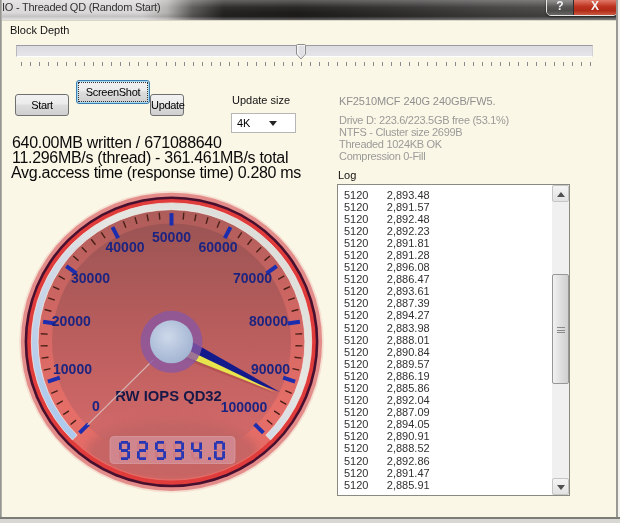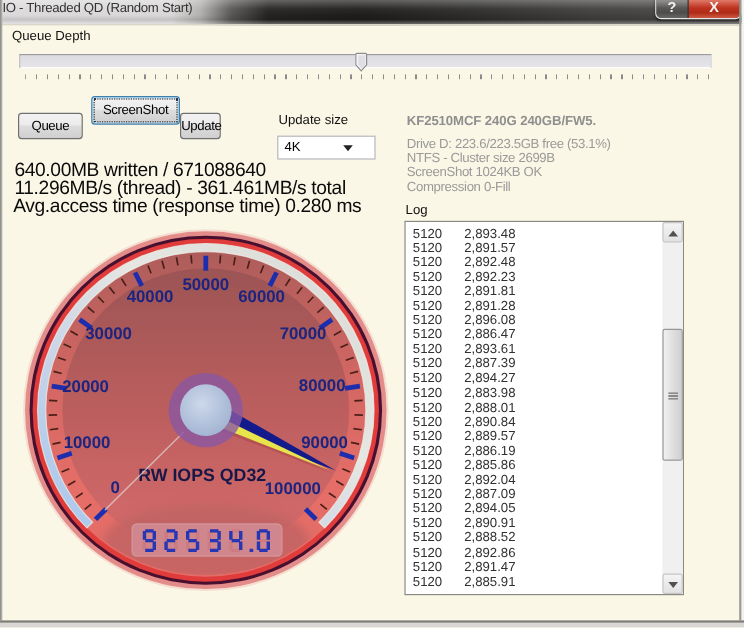--- a/index.html
+++ b/index.html
@@ -30,30 +30,30 @@
 
 .btn{height:22px;box-sizing:border-box;border:1px solid #707070;border-radius:3px;
  background:linear-gradient(180deg,#f2f2f2 0%,#ebebeb 45%,#dddddd 50%,#cfcfcf 100%);
  font-size:11px;letter-spacing:-0.3px;color:#000;text-align:center;line-height:20px}
 #bstart{left:15px;top:94px;width:54px}
 #bshot{left:76px;top:80px;width:74px;height:24px;border:1px solid #3c7fb1;box-shadow:0 0 0 1px #a9d9f2 inset;line-height:22px}
 #bshotin{position:absolute;left:2px;top:2px;right:2px;bottom:2px;outline:1px dotted #333}
 #bupdate{left:150px;top:94px;width:34px}
 
 #bslabel{left:232px;top:94px;font-size:11px;color:#111}
-#combo{left:231px;top:113px;width:82px;height:20px;background:#fff;border:1px solid #b6b6b6;box-sizing:border-box}
+#combo{left:231px;top:113px;width:65px;height:20px;background:#fff;border:1px solid #b6b6b6;box-sizing:border-box}
 #combotext{left:5px;top:3px;font-size:11px;color:#000;position:absolute}
 #comboarrow{position:absolute;right:18px;top:7px;width:0;height:0;border-left:4px solid transparent;border-right:4px solid transparent;border-top:5px solid #222}
 
 .tl{font-size:16px;letter-spacing:-0.3px;color:#0a0a0a;white-space:nowrap}
 #t1{left:12px;top:134px}
 #t2{left:12px;top:149px}
 #t3{left:11px;top:164px}
 
-#rk{left:339px;top:95px;font-size:11px;letter-spacing:-0.1px;font-weight:bold;color:#8f8f8f;white-space:nowrap}
+#rk{left:339px;top:95px;font-size:11px;letter-spacing:-0.1px;font-weight:normal;color:#8f8f8f;white-space:nowrap}
 .rl{font-size:11px;letter-spacing:-0.3px;color:#9a9a98;white-space:nowrap}
 #r1{left:339px;top:114px}
 #r2{left:339px;top:126px}
 #r3{left:339px;top:138px}
 #r4{left:339px;top:150px}
 #loglabel{left:338px;top:169px;font-size:11px;color:#111}
 
 #list{left:337px;top:184px;width:233px;height:312px;background:#fff;border:1px solid #8a8a80;box-sizing:border-box}
 #rows{position:absolute;left:6px;top:3.5px;font-size:11px;color:#303030;line-height:12.1px;white-space:pre}
 
@@ -76,45 +76,45 @@
     <div id="helpbtn">?</div>
     <div id="closebtn">X</div>
   </div>
 <div class="abs" id="tbline"></div>
 <div class="abs" id="bl"></div>
 <div class="abs" id="br"></div>
 <div class="abs" id="br2"></div>
 <div class="abs" id="bb"></div>
 <div class="abs" id="bb2"></div>
 
-<div class="abs" id="qd">Queue Depth</div>
+<div class="abs" id="qd">Block Depth</div>
 <div class="abs" id="groove"></div>
 <div class="abs" id="sliderticks"></div>
 <svg class="abs" style="left:296px;top:43px" width="11" height="18" viewBox="0 0 11 18">
  <path d="M1.5 1.5 h7 a1 1 0 0 1 1 1 v8.5 l-4.5 5 l-4.5-5 v-8.5 a1 1 0 0 1 1-1 z" fill="#f4f4f4" stroke="#8c8c8c" stroke-width="1"></path>
  <path d="M2.5 3 h6 v7.8 l-3 3.4 l-3-3.4 z" fill="#e0e0e4"></path>
 </svg>
 
-<div class="abs btn" id="bstart">Queue</div>
+<div class="abs btn" id="bstart">Start</div>
 <div class="abs btn" id="bshot">ScreenShot<div id="bshotin"></div></div>
 <div class="abs btn" id="bupdate">Update</div>
 <div class="abs" id="bslabel">Update size</div>
 <div class="abs" id="combo">
     <span id="combotext">4K</span>
     <span id="comboarrow"></span>
   </div>
 
 <div class="abs tl" id="t1">640.00MB written / 671088640</div>
 <div class="abs tl" id="t2">11.296MB/s (thread) - 361.461MB/s total</div>
 <div class="abs tl" id="t3">Avg.access time (response time) 0.280 ms</div>
 
 <div class="abs" id="rk">KF2510MCF 240G 240GB/FW5.</div>
 <div class="abs rl" id="r1">Drive D: 223.6/223.5GB free (53.1%)</div>
 <div class="abs rl" id="r2">NTFS - Cluster size 2699B</div>
-<div class="abs rl" id="r3">ScreenShot 1024KB OK</div>
+<div class="abs rl" id="r3">Threaded 1024KB OK</div>
 <div class="abs rl" id="r4">Compression 0-Fill</div>
 <div class="abs" id="loglabel">Log</div>
 
 <div class="abs" id="list">
 <div id="rows">5120      2,893.48
 5120      2,891.57
 5120      2,892.48
 5120      2,892.23
 5120      2,891.81
 5120      2,891.28

